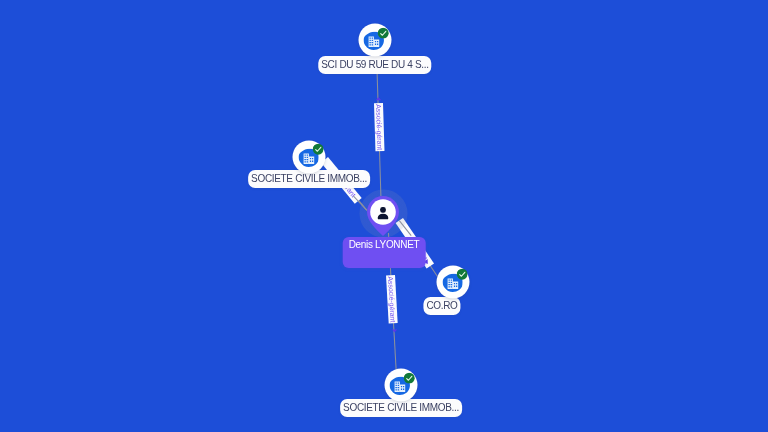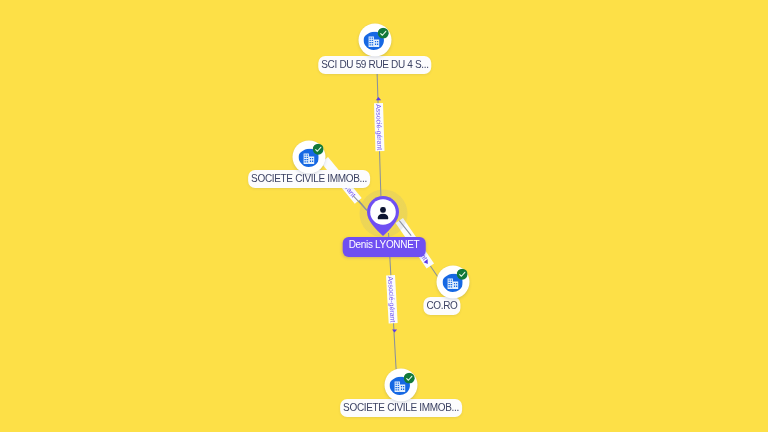--- a/index.html
+++ b/index.html
@@ -1,18 +1,18 @@
 <!DOCTYPE html>
 <html><head>
 <meta charset="utf-8">
 <style>
   html,body{margin:0;padding:0;}
   body{width:768px;height:432px;overflow:hidden;background:#fafbfe;
        font-family:"Liberation Sans",sans-serif;-webkit-font-smoothing:antialiased;}
-  #graph{position:relative;width:768px;height:432px;background:#fde047;}
+  #graph{position:relative;width:768px;height:432px;background:#1d4ed8;}
   svg.layer{position:absolute;left:0;top:0;width:768px;height:432px;overflow:visible;}
   svg.toplayer{z-index:2;}
 
   .node{position:absolute;z-index:4;transform:translate(-50%,-50%);}
 
   
   .co-disc{position:relative;width:33px;height:33px;border-radius:50%;background:#fff;
            box-shadow:0 1.5px 3px rgba(60,70,100,.17), 0 0 0 .5px rgba(60,70,100,.04);}
   .co-blob{position:absolute;left:5.5px;top:8px;width:20.5px;height:20.5px;}
   .co-badge{position:absolute;left:19.6px;top:3.8px;width:11.4px;height:11.4px;}
@@ -21,21 +21,21 @@
   .pin{position:relative;width:33px;height:41px;}
   .pin-halo{position:absolute;left:16.5px;top:18px;width:48px;height:48px;margin:-24px 0 0 -24px;
             border-radius:50%;
             background:radial-gradient(circle, rgba(150,156,172,.16) 0%, rgba(150,156,172,.155) 78%, rgba(150,156,172,.08) 90%, rgba(150,156,172,0) 100%);}
 
   .label{position:absolute;z-index:3;transform:translateX(-50%);background:#fcfcfd;color:#3c4263;will-change:transform;
          border-radius:7px;white-space:nowrap;
          font-size:10px;letter-spacing:-0.33px;line-height:18px;height:18px;padding:0 3px;
          box-shadow:0 1px 2.5px rgba(60,70,100,.11);}
   .label.person{background:#6f4ff2;color:#ffffff;font-size:10px;border-radius:6px;
-                height:20px;line-height:15px;padding:0 6px;
+                height:31px;line-height:15px;padding:0 6px;
                 box-shadow:0 1px 3px rgba(90,65,210,.28);}
 
   .etxt{display:block;white-space:nowrap;}
   .elabel{position:absolute;z-index:1;display:block;font-size:7px;color:#6f4ff2;white-space:nowrap;background:#fafbfe;
           transform-origin:0 0;letter-spacing:-0.05px;line-height:9px;padding:0 1px;}
 </style>
 </head>
 <body>
 
 <div id="graph">

